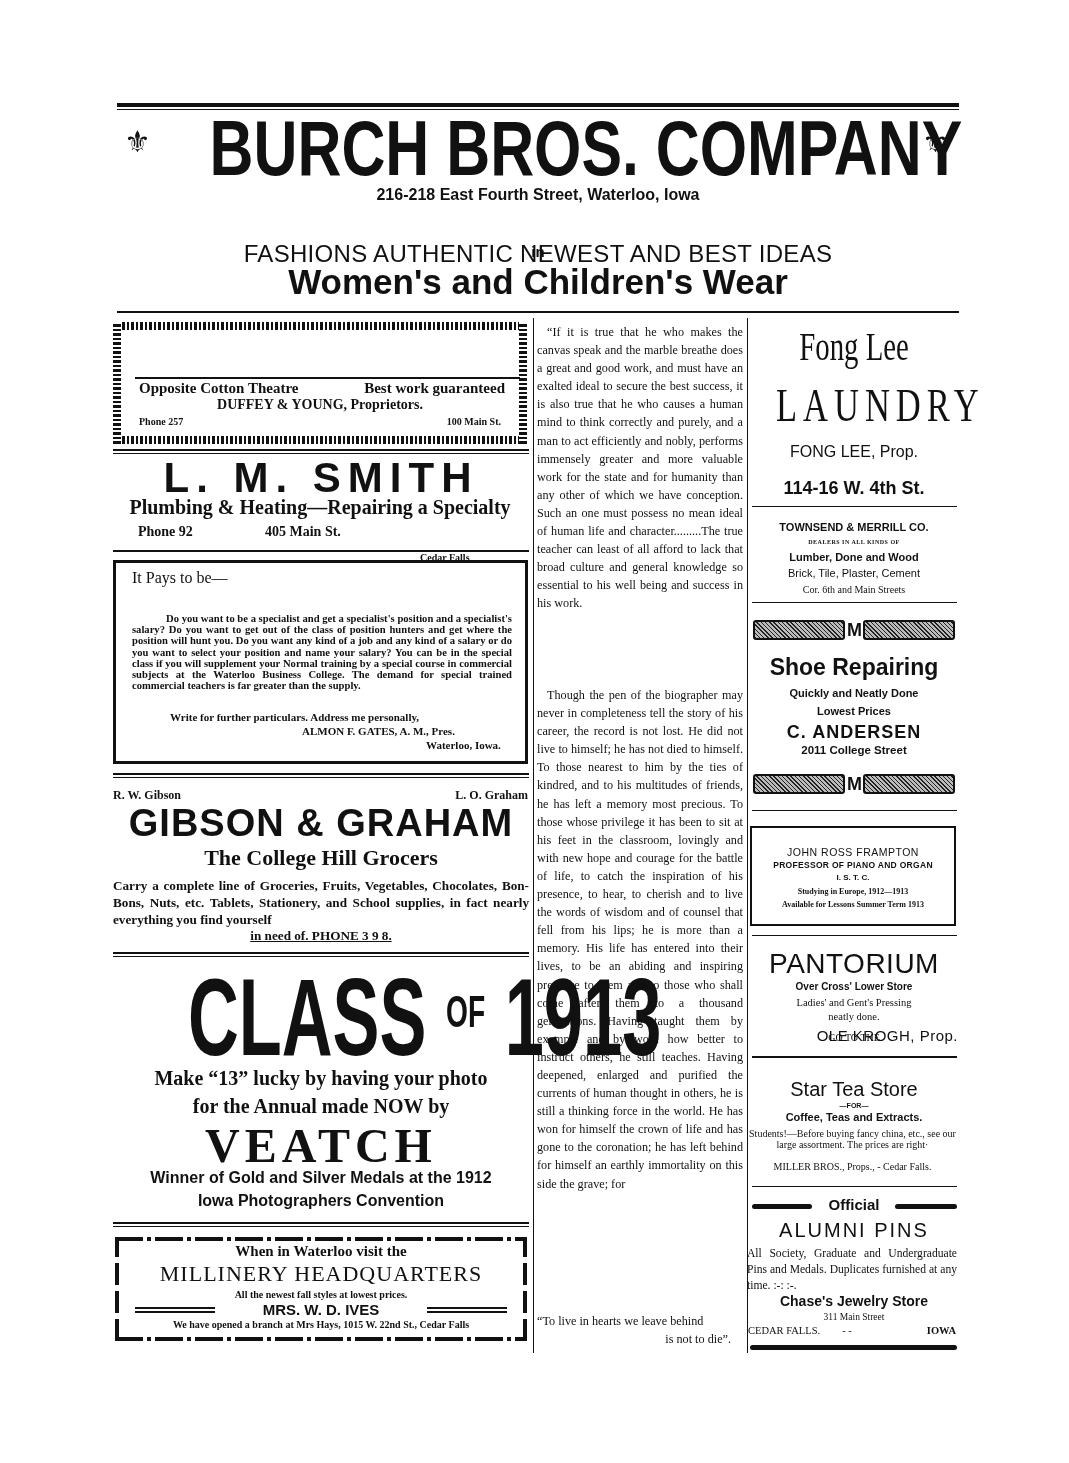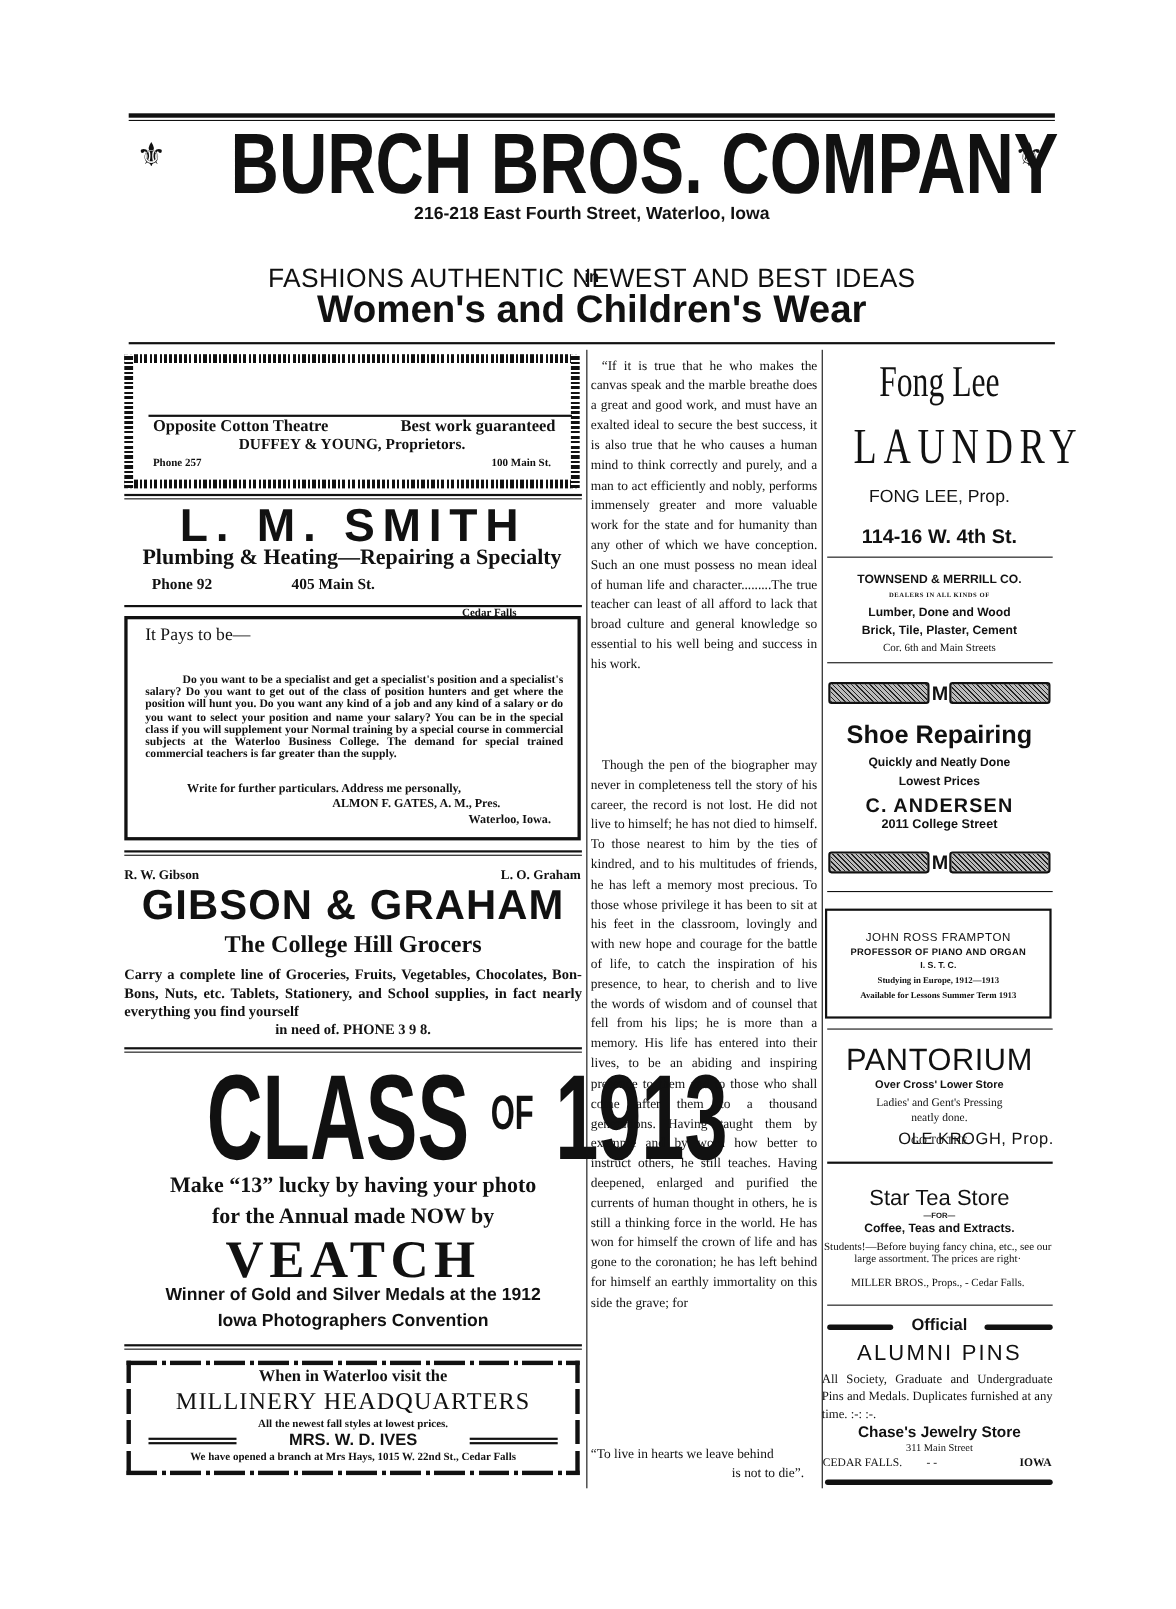--- a/index.html
+++ b/index.html
@@ -57,21 +57,21 @@
   #t-city { left:310px; top:176px; font-size:11px; font-weight:bold; }
 
   
   #gg-rule1 { left:113px; top:773px; width:416px; height:2px; }
   #gg-rule2 { left:113px; top:777px; width:416px; height:1px; }
   #gg-left { left:113px; top:788px; font-size:12px; font-weight:bold; }
   #gg-right { right:541px; top:788px; font-size:12px; font-weight:bold; }
   #gg-title { left:113px; top:802px; width:416px; font-size:38px; font-weight:900; letter-spacing:1px; white-space:nowrap; }
   #gg-sub { left:113px; top:845px; width:416px; font-size:22px; font-weight:bold; }
   #gg-body { left:113px; top:877px; width:416px; font-size:13.2px; line-height:17px; font-weight:bold; text-align:justify; }
-  #gg-last { left:113px; top:928px; width:416px; font-size:13.2px; font-weight:bold; }
+  #gg-last { left:113px; top:928px; width:416px; font-size:13.2px; font-weight:bold;text-decoration:underline; }
   #gg-rule3 { left:113px; top:952px; width:416px; height:2px; }
   #gg-rule4 { left:113px; top:956px; width:416px; height:1px; }
 
   
   #class-big { left:113px; top:962px; width:416px; height:100px; font-size:110px; line-height:100px; font-weight:bold; transform:scaleX(0.64); transform-origin:center; white-space:nowrap; }
   #class-of { font-size:44px; vertical-align:28px; }
   #class-l1 { left:113px; top:1067px; width:416px; font-size:20px; font-weight:bold; }
   #class-l2 { left:113px; top:1095px; width:416px; font-size:20px; font-weight:bold; }
   #veatch { left:113px; top:1118px; width:416px; font-size:48px; font-weight:bold; letter-spacing:5px; }
   #class-w1 { left:113px; top:1169px; width:416px; font-size:16px; font-weight:bold; }
@@ -99,21 +99,21 @@
 
   
   #fong1 { left:750px; top:323px; width:208px; font-size:40px; line-height:48px; transform:scaleX(0.72); transform-origin:center; white-space:nowrap; }
   #fong2 { left:750px; top:380px; width:208px; font-size:46px; line-height:52px; letter-spacing:8px; transform:scaleX(0.75); transform-origin:center; white-space:nowrap; }
   #fong3 { left:750px; top:443px; width:208px; font-size:16px; }
   #fong4 { left:750px; top:478px; width:208px; font-size:18px; font-weight:bold; }
   #fong-rule { left:752px; top:506px; width:205px; height:1px; }
   #tm1 { left:750px; top:521px; width:208px; font-size:11px; font-weight:bold; }
   #tm2 { left:750px; top:539px; width:208px; font-size:6px; font-weight:bold; letter-spacing:0.5px; }
   #tm3 { left:750px; top:551px; width:208px; font-size:11px; font-weight:bold; }
-  #tm4 { left:750px; top:567px; width:208px; font-size:11px; font-weight:bold; }
+  #tm4 { left:750px; top:567px; width:208px; font-size:11px; font-weight:normal; }
   #tm5 { left:750px; top:584px; width:208px; font-size:10px; }
   #tm-rule { left:752px; top:602px; width:205px; height:1px; }
 
   .shoebar { position:absolute; height:20px; border:2px solid #111; border-radius:3px; background: repeating-linear-gradient(45deg,#222 0 1px,#bbb 1px 3px); box-sizing:border-box; }
   .mmark { position:absolute; font-size:18px; font-weight:bold; line-height:20px; }
   #shoe-title { left:750px; top:654px; width:208px; font-size:23px; font-weight:bold; }
   #shoe-l2 { left:750px; top:687px; width:208px; font-size:11px; font-weight:bold; }
   #shoe-l3 { left:750px; top:705px; width:208px; font-size:11px; font-weight:bold; }
   #shoe-l4 { left:750px; top:722px; width:208px; font-size:18px; font-weight:bold; letter-spacing:1px; }
   #shoe-l5 { left:750px; top:744px; width:208px; font-size:11.5px; font-weight:bold; }

